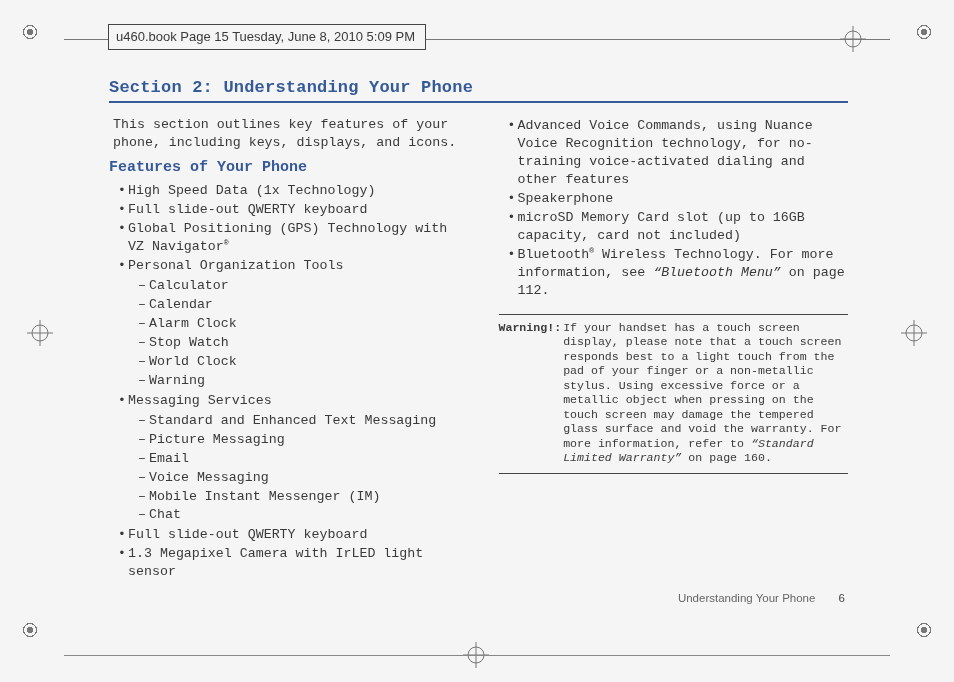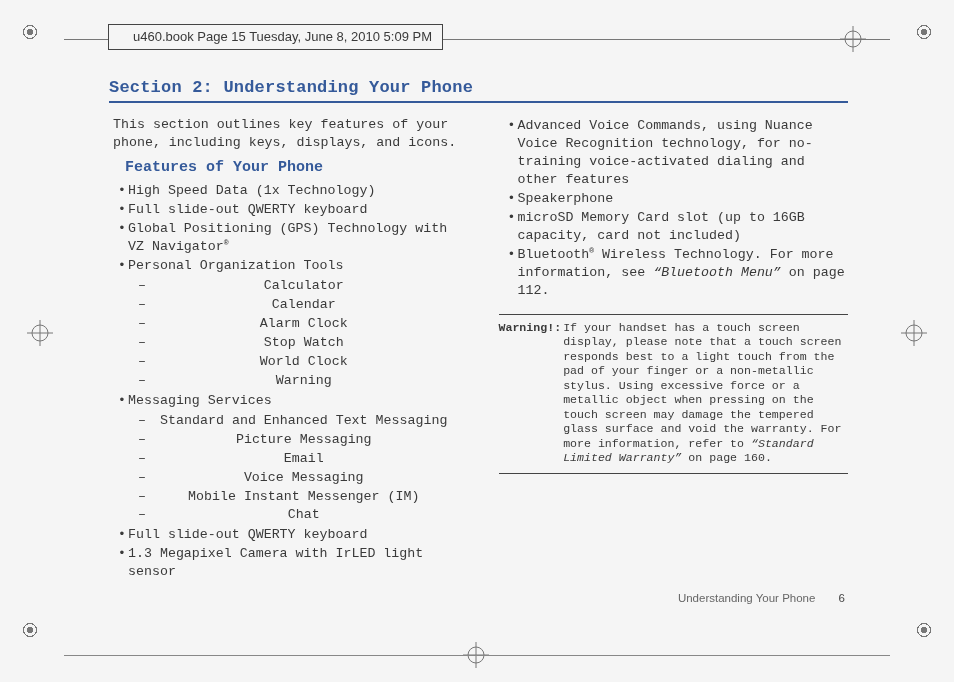--- a/index.html
+++ b/index.html
@@ -35,21 +35,21 @@
   .crop-target.top-right { right: 88px; top: 26px; }
 
   .header-band {
     position: absolute;
     left: 64px; right: 64px; top: 24px;
     height: 30px;
   }
   .header-box {
     border: 1px solid #444;
     display: inline-block;
-    padding: 4px 10px 5px 24px;
+    padding: 4px 10px 5px 7px;
     font-size: 13px;
     background: #f5f5f5;
     margin-left: 44px;
   }
   .header-rule {
     position: absolute;
     left: 0; right: 0; top: 15px;
     height: 1px;
     background: #777;
     z-index: -1;
@@ -85,33 +85,33 @@
     flex: 1 1 0;
     font-size: 13.3px;
     line-height: 1.35;
     font-stretch: condensed;
   }
   .intro { margin: 0 0 6px 4px; }
   .sub-head {
     color: #355a9a;
     font-weight: 900;
     font-size: 15px;
-    margin: 2px 0 4px 16px;
+    margin: 2px 0 4px 0;
     font-stretch: condensed;
   }
   ul.bullets { list-style: none; padding: 0; margin: 0 0 0 9px; }
   ul.bullets > li { position: relative; padding-left: 10px; margin: 1px 0; }
   ul.bullets > li::before {
     content: "•";
     position: absolute; left: 0; top: 0;
     font-size: 13px;
     color: #3a3a3a;
   }
   ul.dashes { list-style: none; padding: 0; margin: 2px 0 2px 10px; }
-  ul.dashes > li { position: relative; padding-left: 11px; margin: 1px 0; text-align: center; }
+  ul.dashes > li { position: relative; padding-left: 11px; margin: 1px 0; }
   ul.dashes > li::before {
     content: "–";
     position: absolute; left: 0; top: 0;
   }
   .sup { font-size: 8px; vertical-align: super; }
   .ital { font-style: italic; }
 
   .warn-block {
     border-top: 1.5px solid #444;
     border-bottom: 1.5px solid #444;

